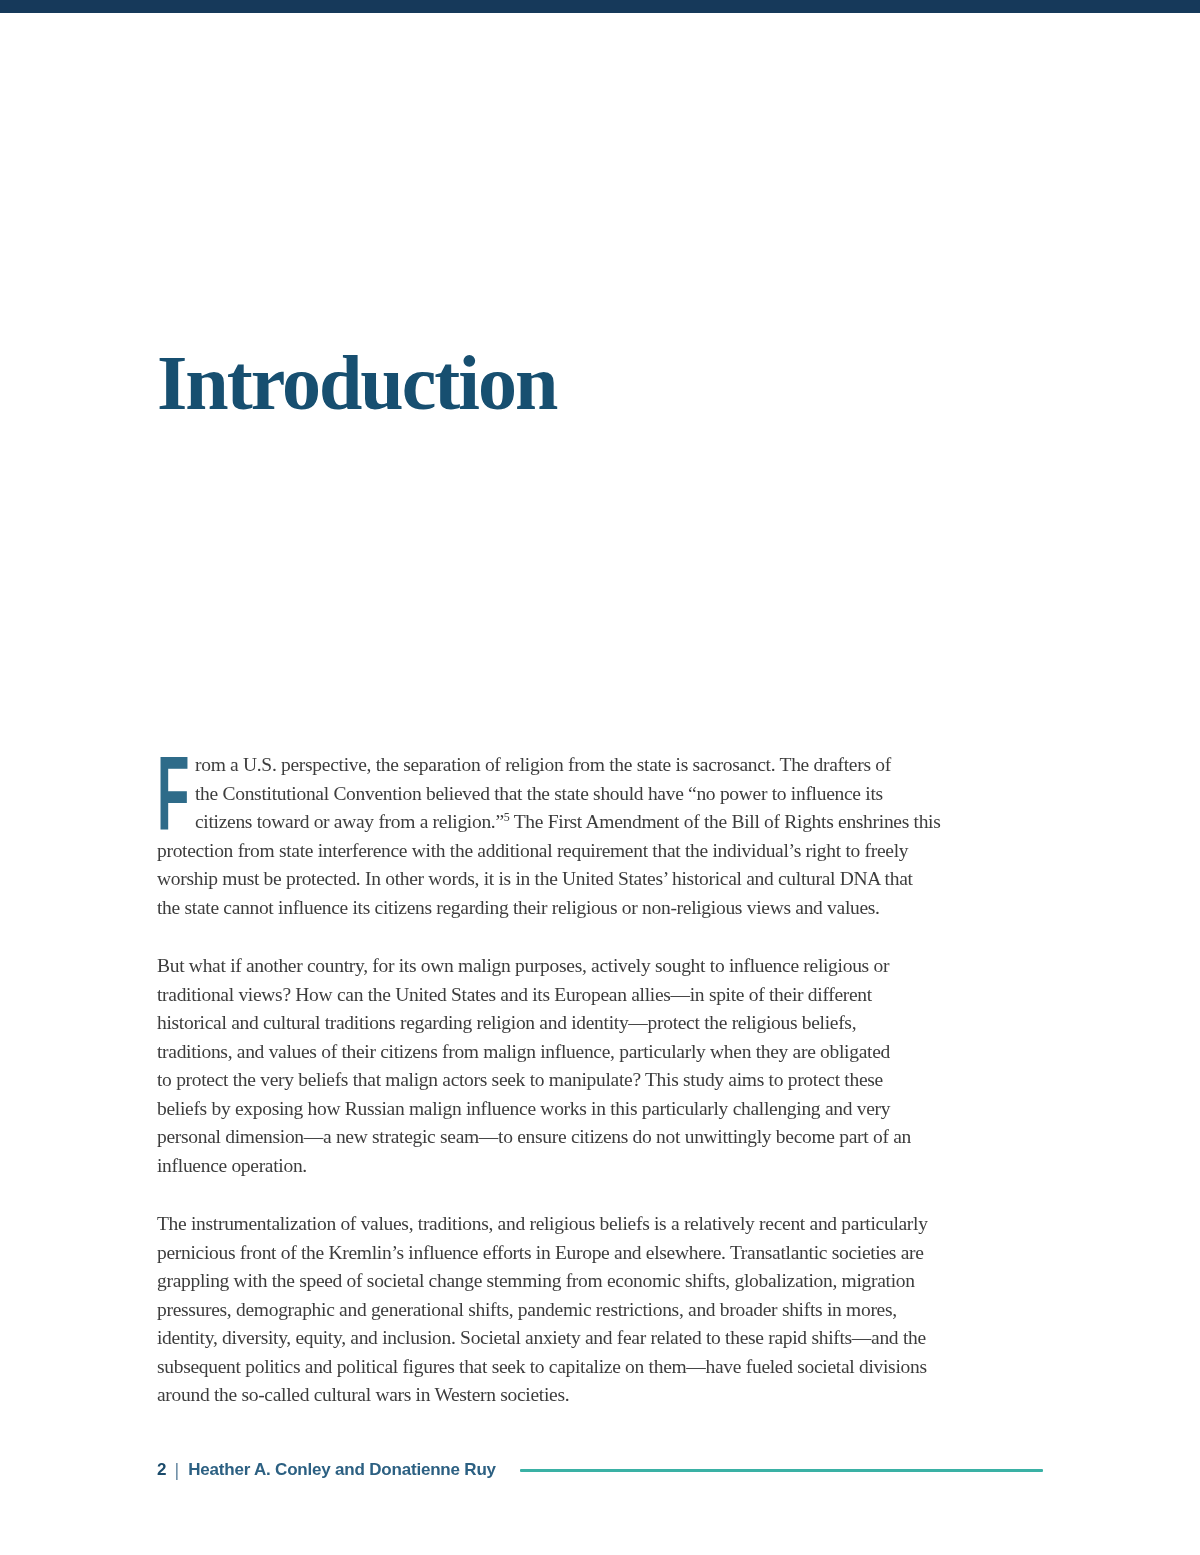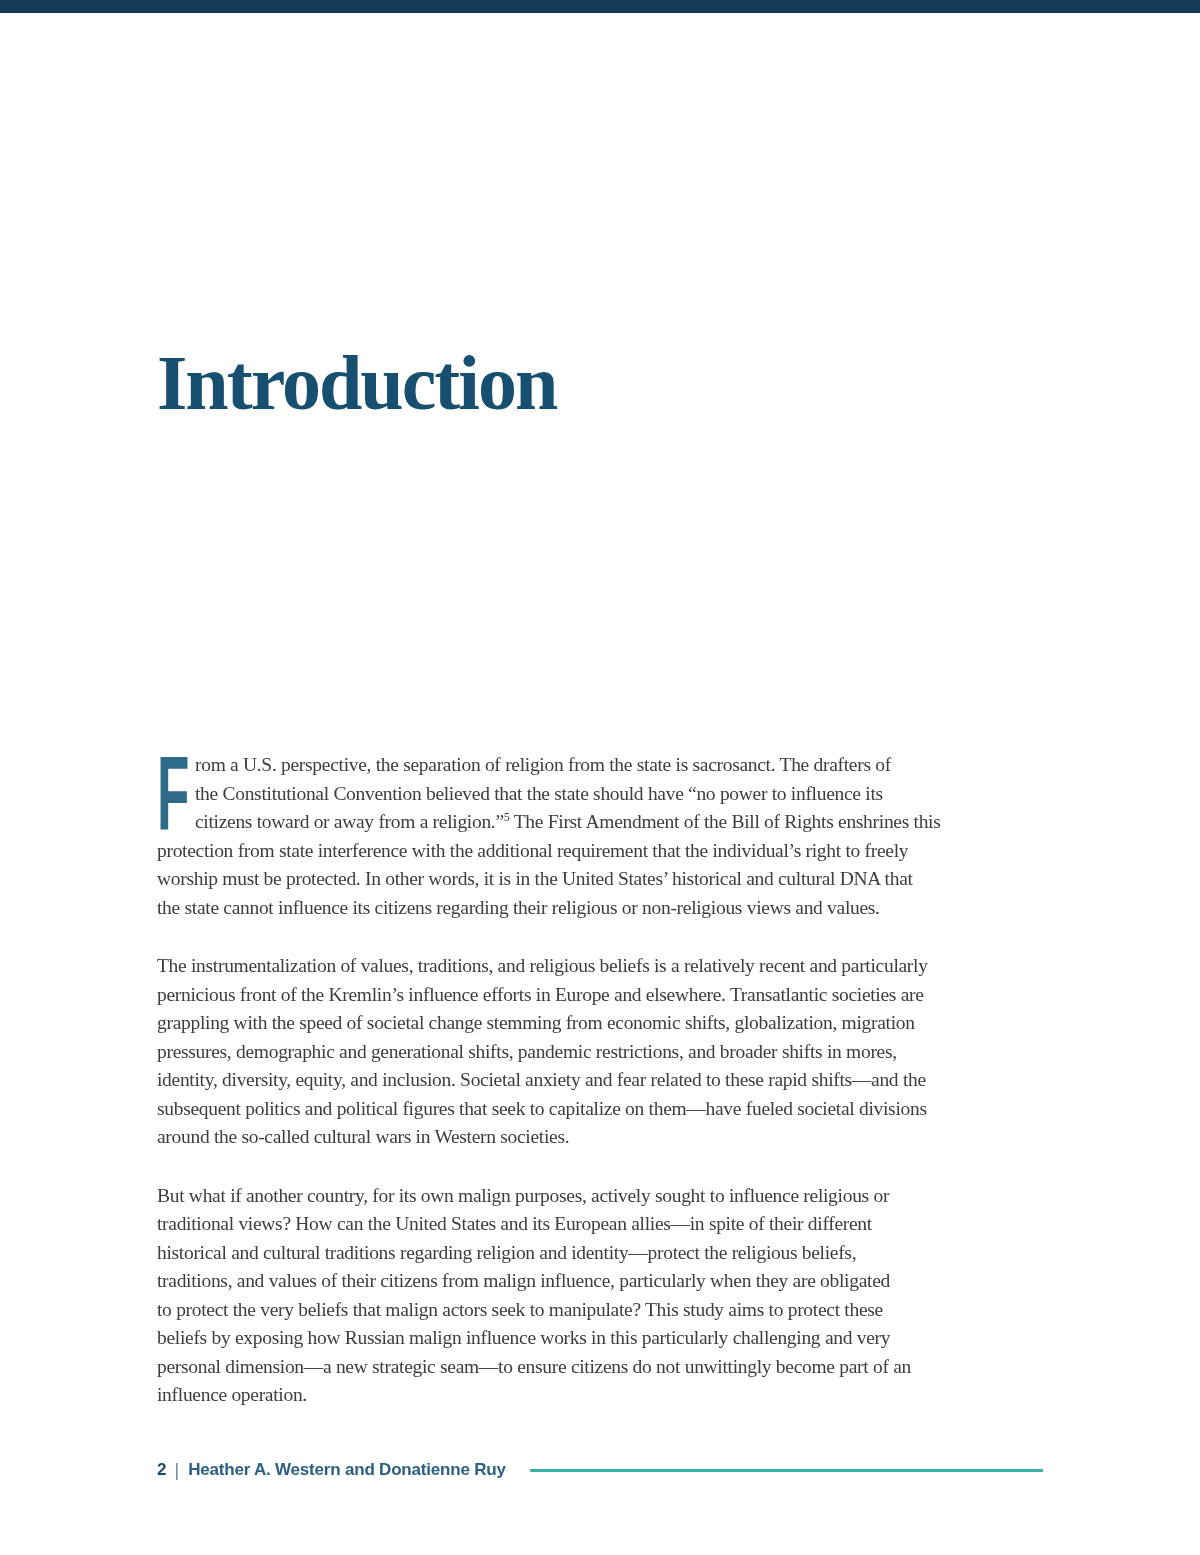--- a/index.html
+++ b/index.html
@@ -92,37 +92,37 @@
 
   <h1 class="title">Introduction</h1>
 
   <main class="content">
     <p class="para"><span class="dropcap">F</span><span>rom a U.S. perspective, the separation of religion from the state is sacrosanct. The drafters of
 the Constitutional Convention believed that the state should have “no power to influence its
 citizens toward or away from a religion.”</span><sup class="fnref">5</sup><span> The First Amendment of the Bill of Rights enshrines this
 protection from state interference with the additional requirement that the individual’s right to freely
 worship must be protected. In other words, it is in the United States’ historical and cultural DNA that
 the state cannot influence its citizens regarding their religious or non-religious views and values.</span></p>
-    <p class="para">The instrumentalization of values, traditions, and religious beliefs is a relatively recent and particularly
-pernicious front of the Kremlin’s influence efforts in Europe and elsewhere. Transatlantic societies are
-grappling with the speed of societal change stemming from economic shifts, globalization, migration
-pressures, demographic and generational shifts, pandemic restrictions, and broader shifts in mores,
-identity, diversity, equity, and inclusion. Societal anxiety and fear related to these rapid shifts—and the
-subsequent politics and political figures that seek to capitalize on them—have fueled societal divisions
-around the so-called cultural wars in Western societies.</p>
     <p class="para">But what if another country, for its own malign purposes, actively sought to influence religious or
 traditional views? How can the United States and its European allies—in spite of their different
 historical and cultural traditions regarding religion and identity—protect the religious beliefs,
 traditions, and values of their citizens from malign influence, particularly when they are obligated
 to protect the very beliefs that malign actors seek to manipulate? This study aims to protect these
 beliefs by exposing how Russian malign influence works in this particularly challenging and very
 personal dimension—a new strategic seam—to ensure citizens do not unwittingly become part of an
 influence operation.</p>
+    <p class="para">The instrumentalization of values, traditions, and religious beliefs is a relatively recent and particularly
+pernicious front of the Kremlin’s influence efforts in Europe and elsewhere. Transatlantic societies are
+grappling with the speed of societal change stemming from economic shifts, globalization, migration
+pressures, demographic and generational shifts, pandemic restrictions, and broader shifts in mores,
+identity, diversity, equity, and inclusion. Societal anxiety and fear related to these rapid shifts—and the
+subsequent politics and political figures that seek to capitalize on them—have fueled societal divisions
+around the so-called cultural wars in Western societies.</p>
   </main>
 
   <footer class="footer">
     <span class="pagenum">2</span>
     <span class="pipe">|</span>
-    <span class="authors">Heather A. Western and Donatienne Ruy</span>
+    <span class="authors">Heather A. Conley and Donatienne Ruy</span>
     <span class="rule"></span>
   </footer>
 
 </div>
 
 </body></html>

